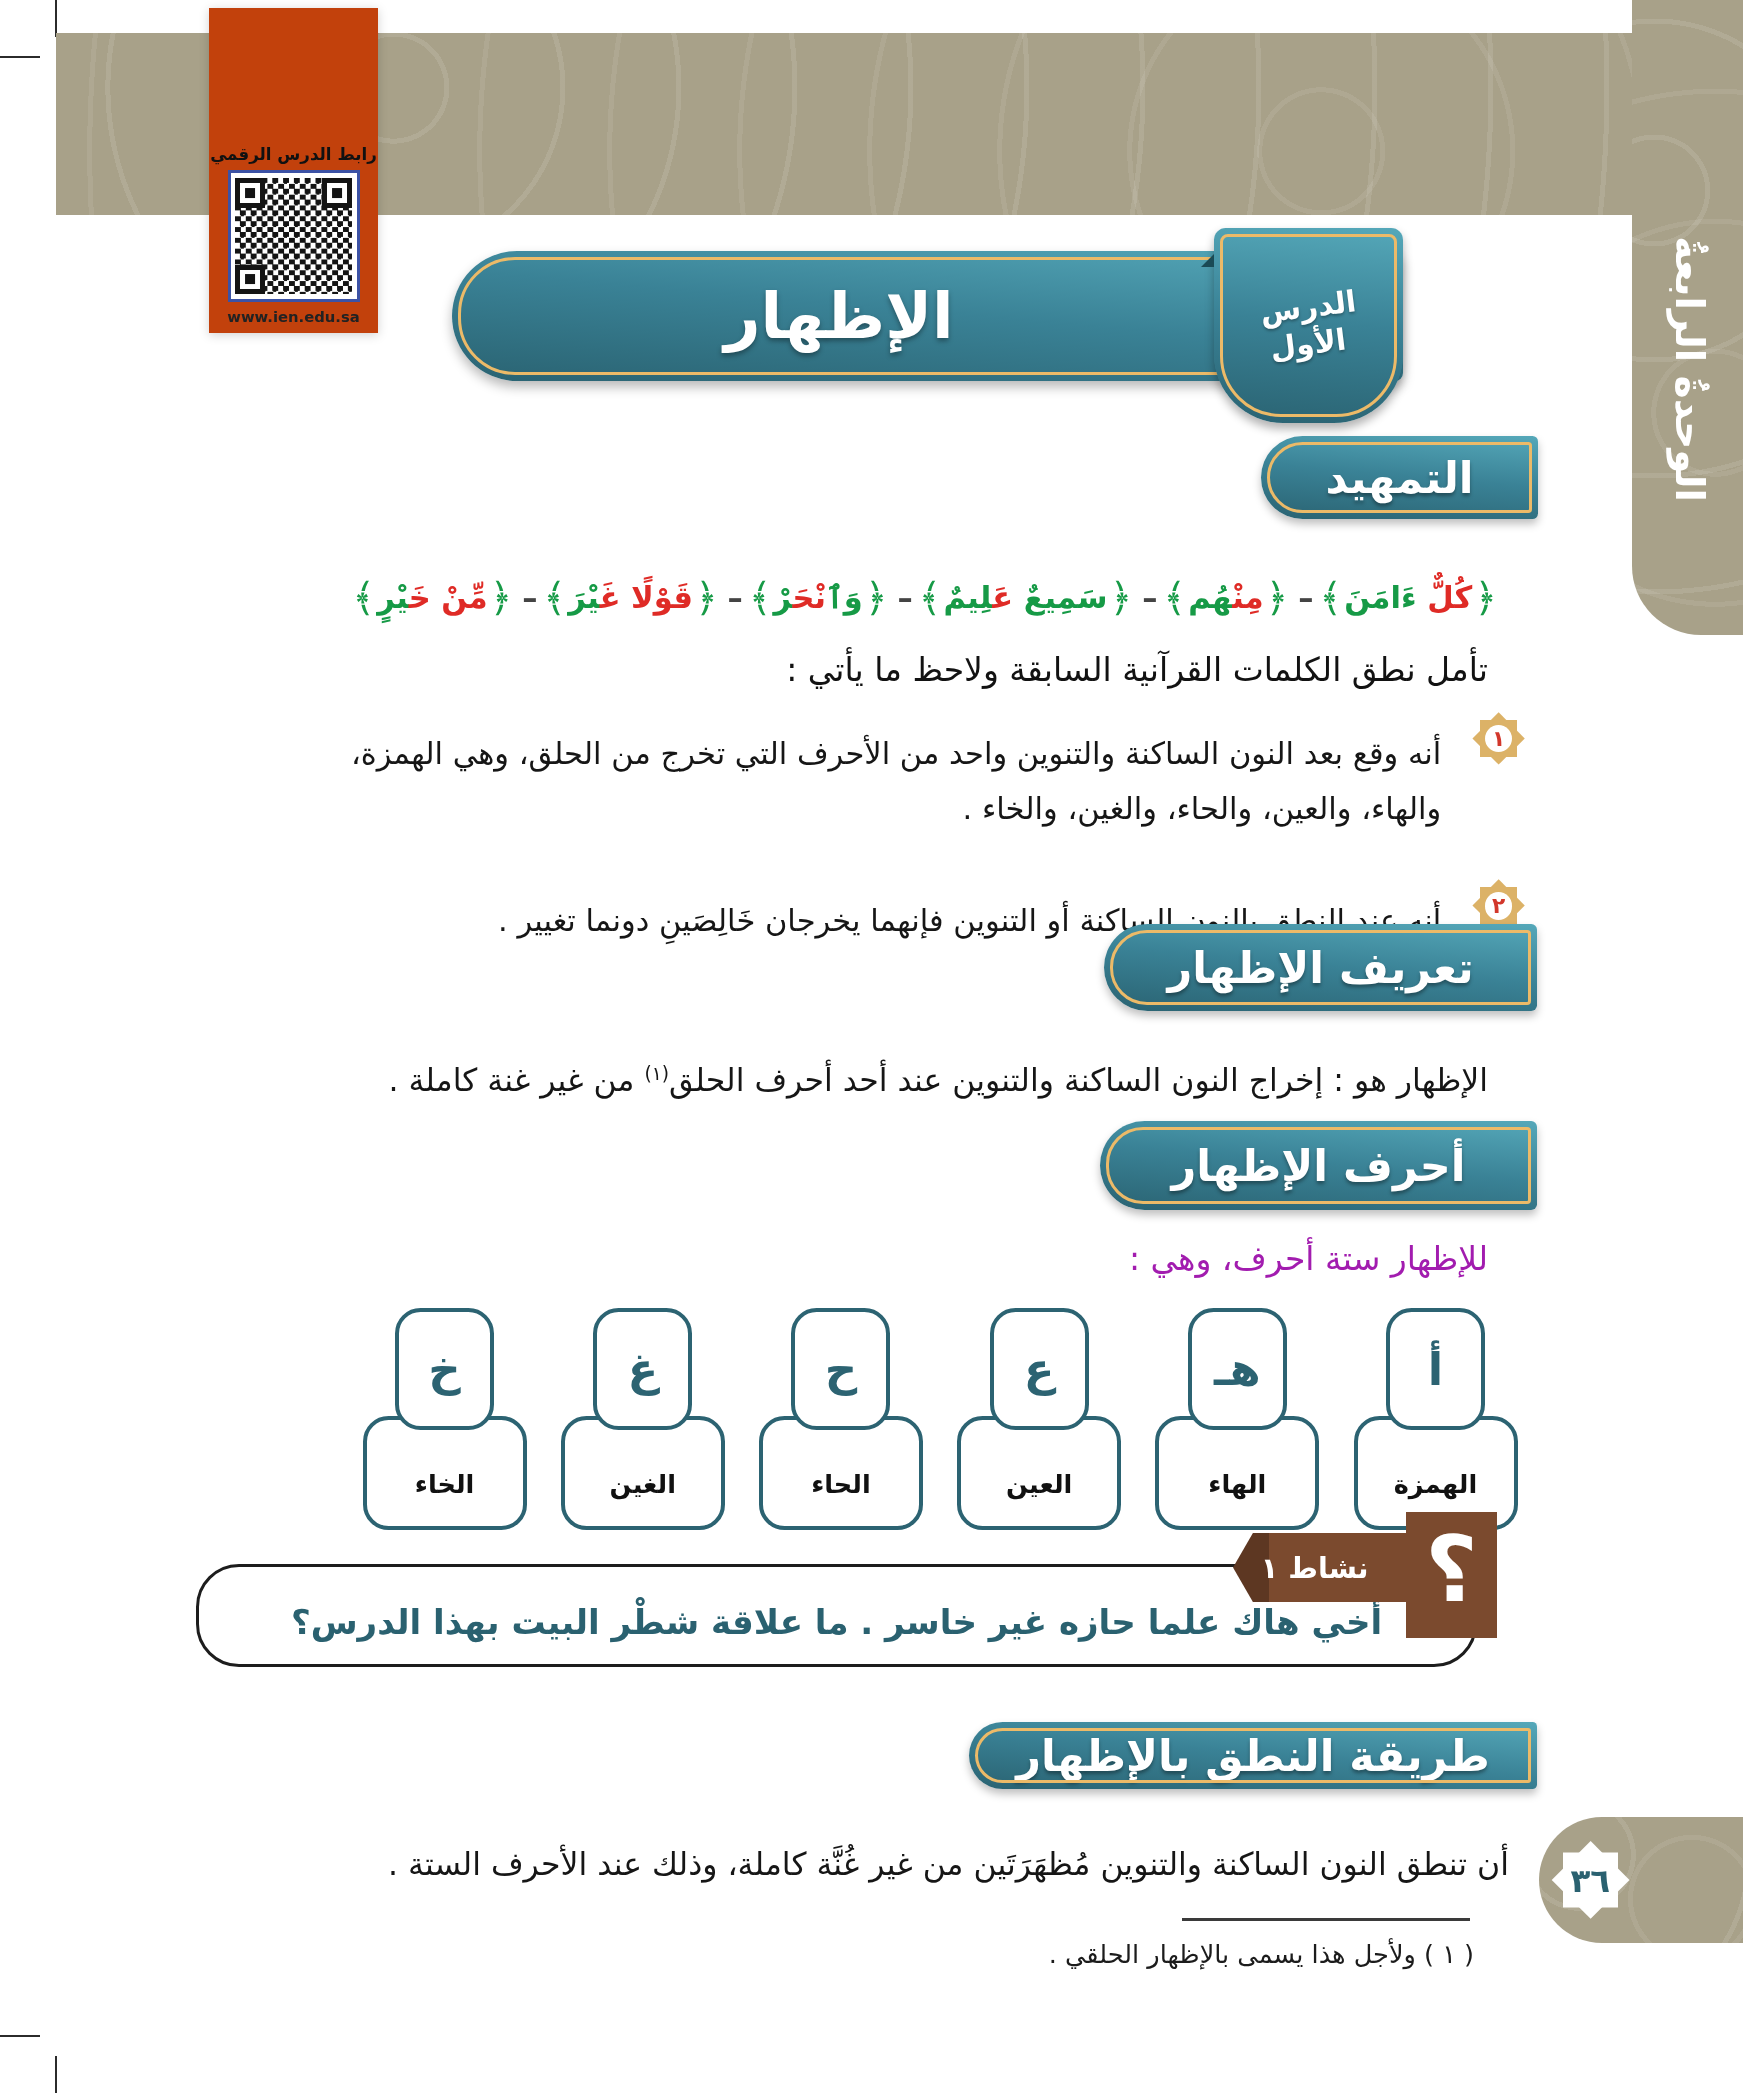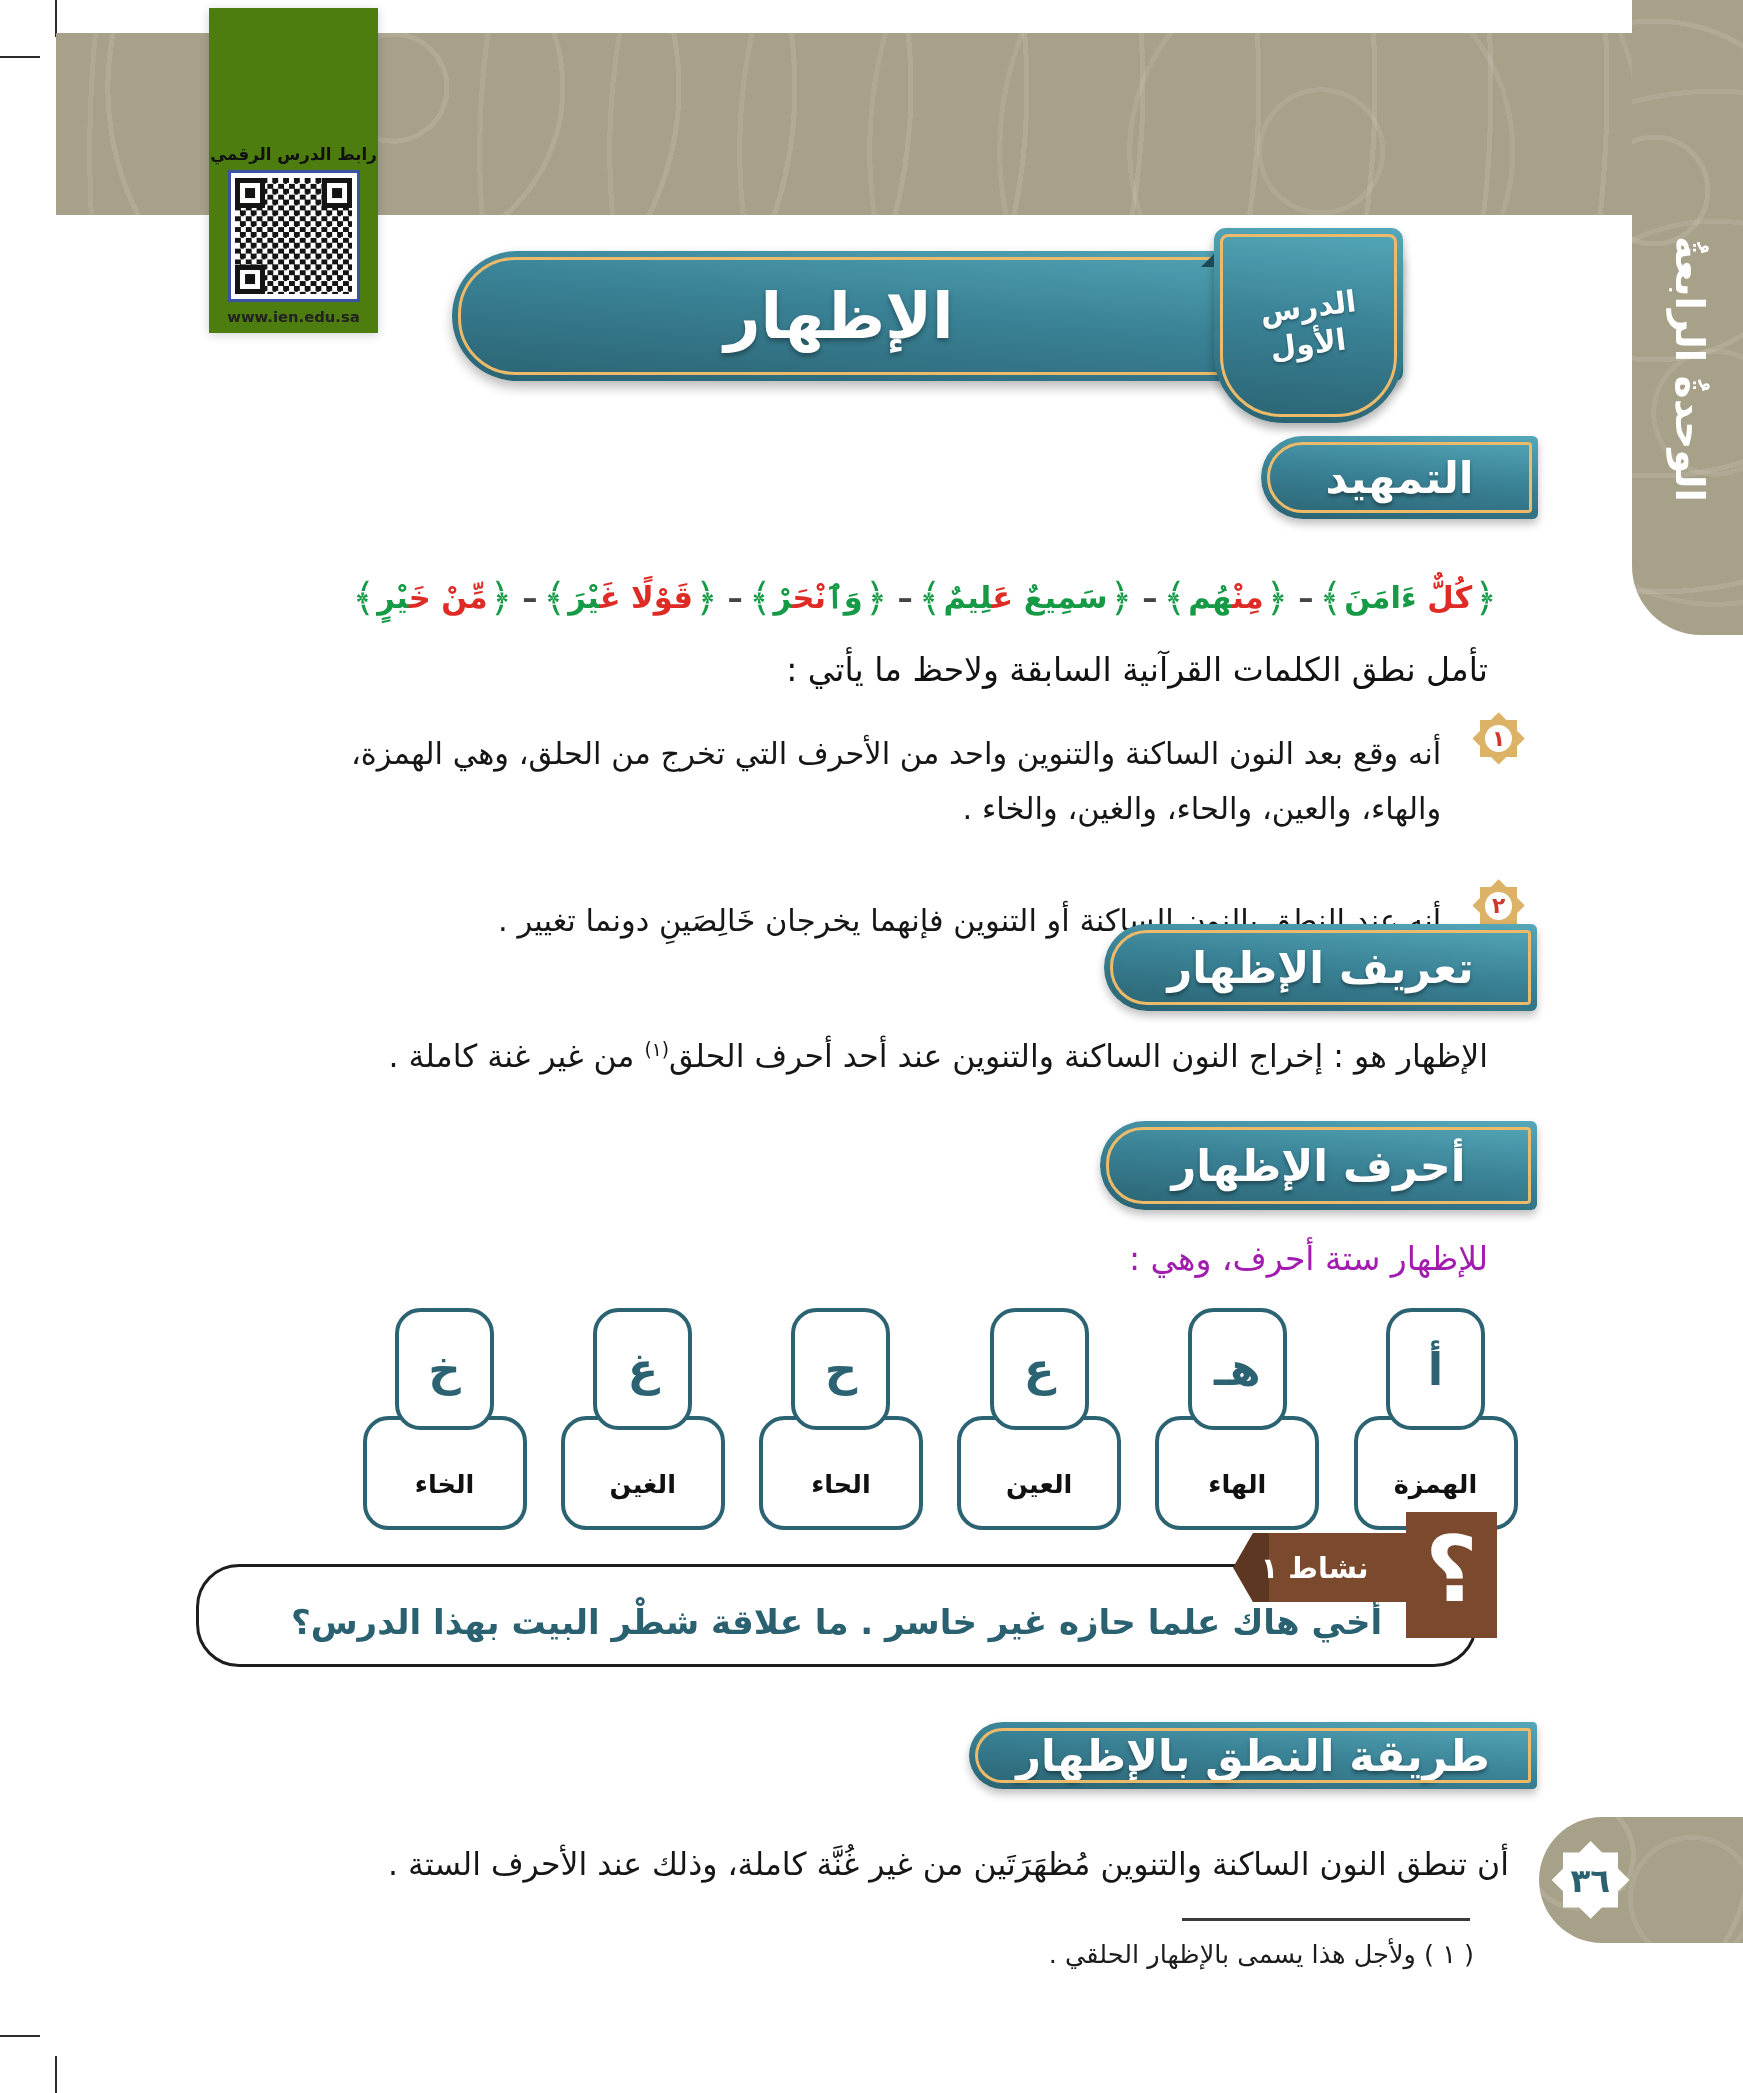--- a/index.html
+++ b/index.html
@@ -19,21 +19,21 @@
   .top-band{position:absolute;left:57px;right:0;top:32.5px;height:182px;}
   .side-tab{position:absolute;right:0;top:0;width:111px;height:635px;border-bottom-left-radius:69px;}
   .side-tab-label{
     position:absolute;left:50%;top:369px;width:512px;height:47px;
     transform:translate(-50%,-50%) rotate(90deg);
     color:#fff;font-size:39px;font-weight:bold;text-align:center;letter-spacing:1px;
     white-space:nowrap;
   }
 
   
-  .qr-card{position:absolute;left:210px;top:7.9px;width:169px;height:325px;background:#4d7c0f;
+  .qr-card{position:absolute;left:210px;top:7.9px;width:169px;height:325px;background:#c2410c;
     box-shadow:0 2px 9.9px rgba(0,0,0,.18);display:flex;flex-direction:column;align-items:center;justify-content:flex-end;
     padding-bottom:7.9px;box-sizing:border-box;}
   .qr-label{font-size:16.7px;font-weight:bold;color:#111;margin-bottom:5.9px;white-space:nowrap;}
   .qr-box{width:132px;height:132px;border:3px solid #3c52a5;background:#fff;padding:4.9px;box-sizing:border-box;}
   .qr-inner{position:relative;width:100%;height:100%;
     background:repeating-conic-gradient(#141414 0% 25%, #ffffff 0% 50%);
     background-size:10.8px 10.8px;}
   .qr-eye{position:absolute;width:29.6px;height:29.6px;border:5.9px solid #141414;background:#fff;box-sizing:border-box;}
   .qr-eye::after{content:"";position:absolute;left:50%;top:50%;width:9.9px;height:9.9px;background:#141414;transform:translate(-50%,-50%);}
   .qr-eye.tl{left:0;top:0;} .qr-eye.tr{right:0;top:0;} .qr-eye.bl{left:0;bottom:0;}
@@ -81,21 +81,21 @@
   .point{display:flex;align-items:flex-start;gap:15.8px;}
   .point p{margin:16px;font-size:30.5px;color:#161616;line-height:1.8;text-align:right;}
 
   .orn{position:relative;width:51px;height:51px;flex:0 0 51px;margin-top:2px;}
   .orn .sq{position:absolute;inset:6.9px;background:#dcb267;}
   .orn .sq.r{transform:rotate(45deg);}
   .orn .cir{position:absolute;inset:11.8px;background:#fff;border-radius:50%;}
   .orn .num{position:absolute;inset:0;display:flex;align-items:center;justify-content:center;
     color:#d2372b;font-size:21.7px;font-weight:bold;}
 
-  .def-text{position:absolute;right:255px;left:246px;top:1030px;font-size:31.5px;color:#161616;line-height:1.7;text-align:right;}
+  .def-text{position:absolute;right:255px;left:246px;top:1054px;font-size:31.5px;color:#161616;line-height:1.7;text-align:right;}
   .def-text sup{font-size:18.7px;color:#161616;}
   .letters-lead{position:absolute;right:255px;top:1239px;font-size:33px;color:#a21caf;}
 
   
   .letters-row{position:absolute;right:225px;left:363px;top:1308px;height:177px;
     display:flex;justify-content:space-between;align-items:flex-start;}
   .letter-card{position:relative;width:165px;display:flex;flex-direction:column;align-items:center;}
   .letter-box{width:99px;height:122px;background:#fff;border:4.9px solid #2c6372;border-radius:25.6px;
     display:flex;align-items:center;justify-content:center;z-index:2;box-sizing:border-box;}
   .letter-box .glyph{color:#2c6372;font-size:45px;font-weight:bold;}

